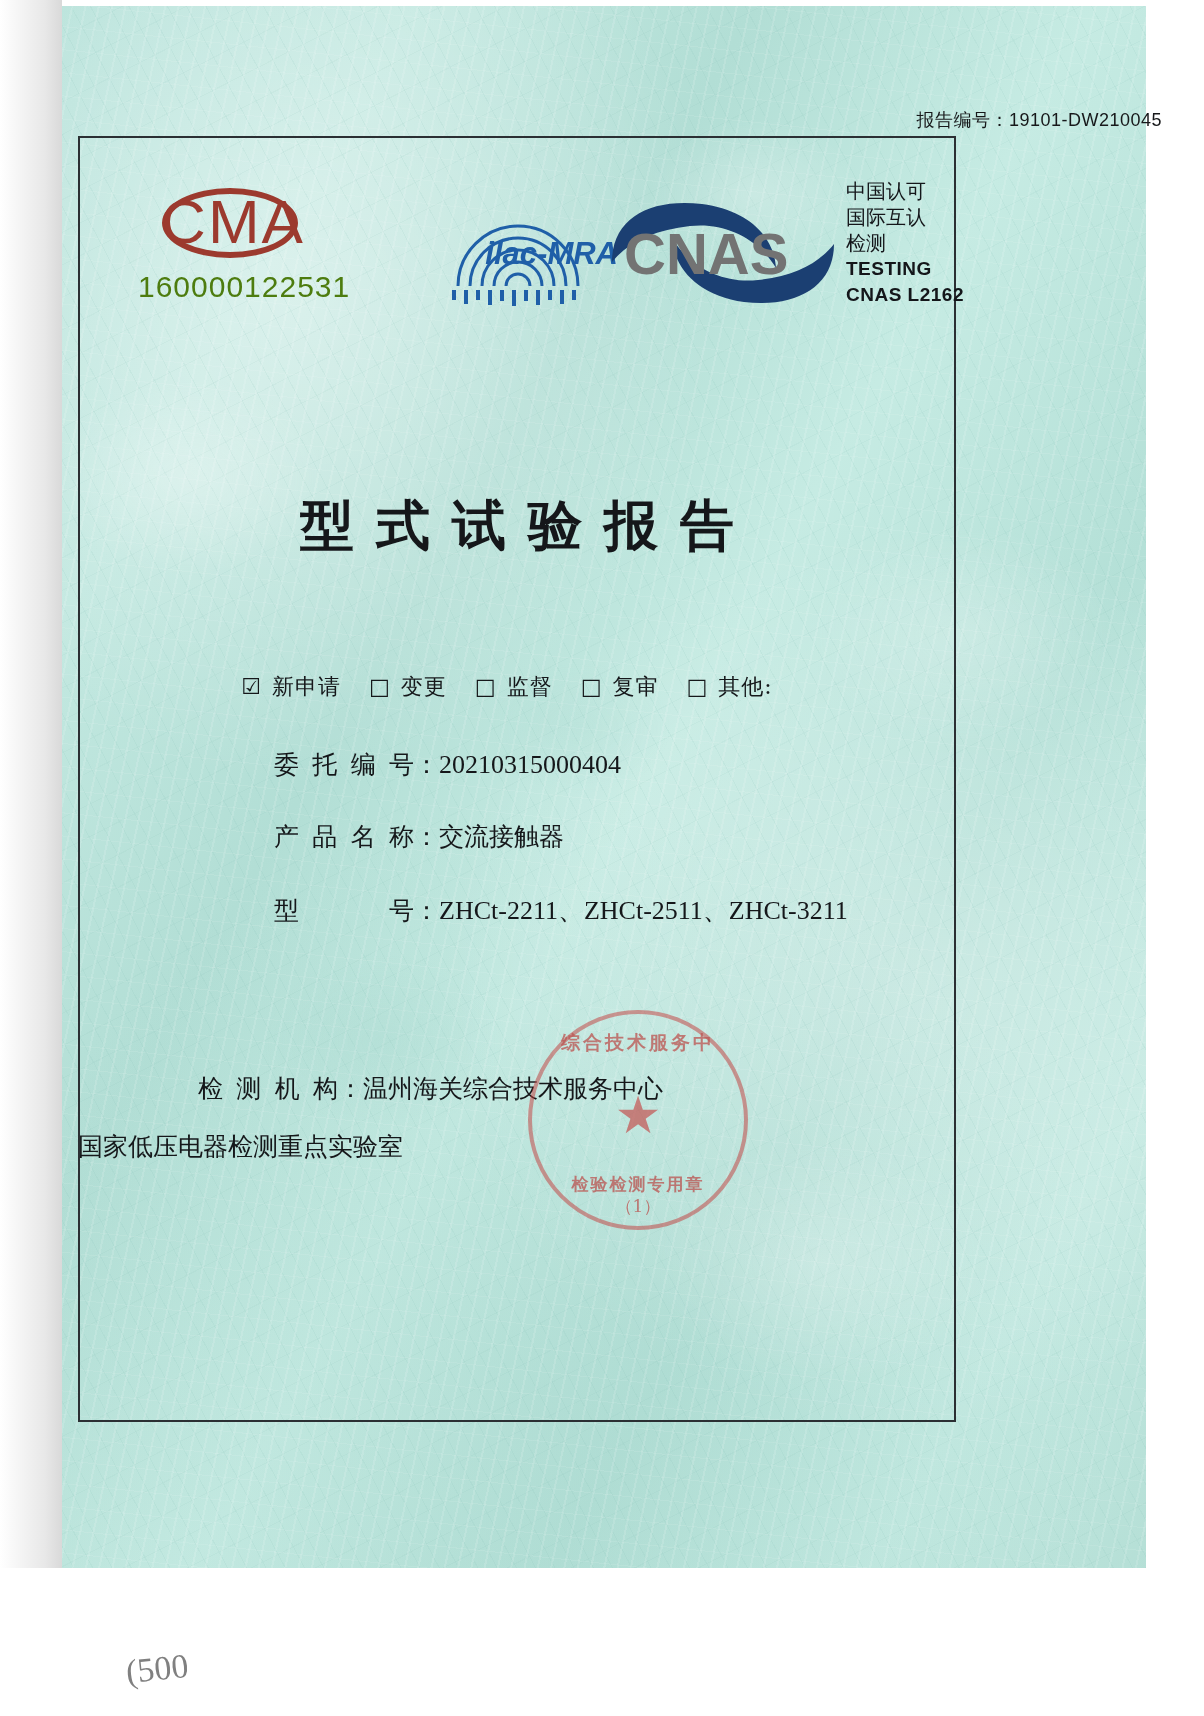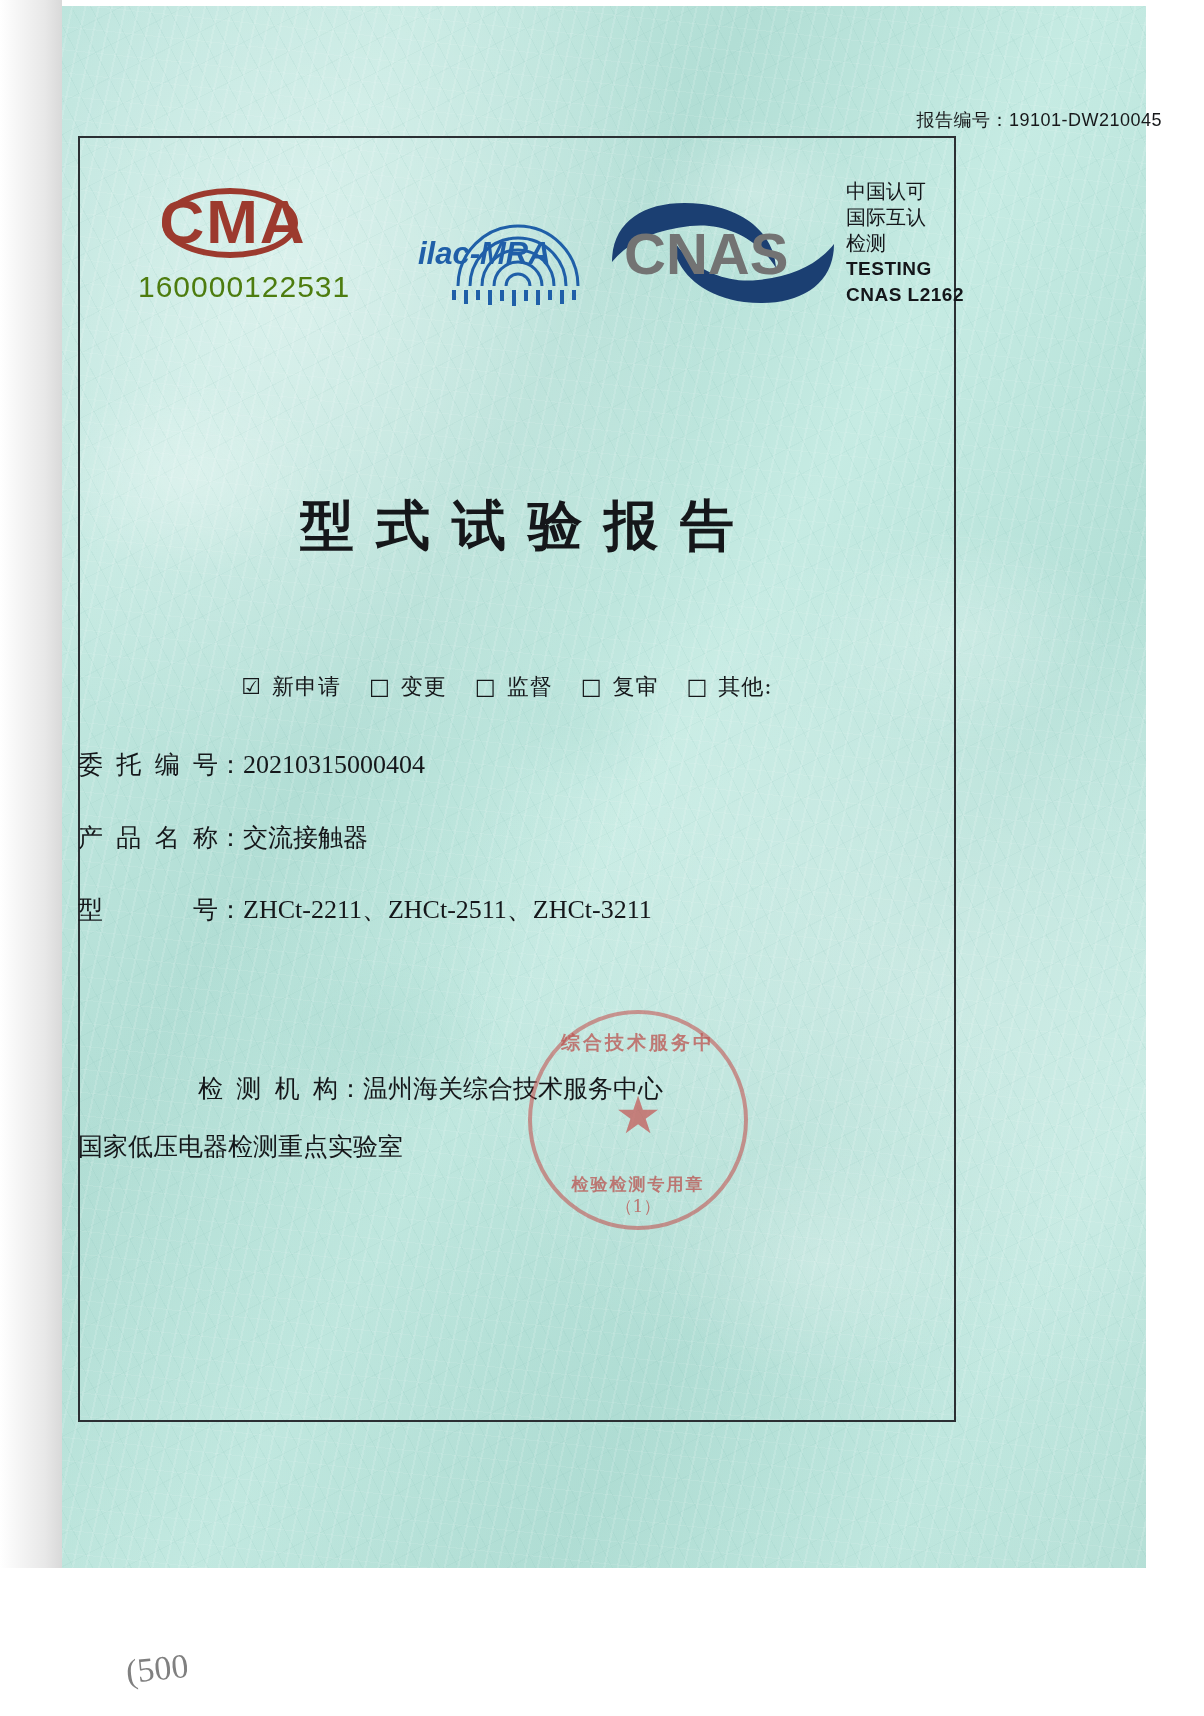--- a/index.html
+++ b/index.html
@@ -123,21 +123,21 @@
     border-radius: 50%/50%;
     box-sizing: border-box;
   }
   .cma .letters {
     position: absolute;
     left: 0px;
     top: 1px;
     width: 190px;
     text-align: center;
     font-family: "Liberation Sans", sans-serif;
-    font-weight: bold;
+    font-weight: normal;
     font-size: 62px;
     line-height: 70px;
     color: #9c3a2e;
     letter-spacing: 2px;
   }
   .cma .num {
     margin-top: 8px;
     font-family: "Liberation Sans", sans-serif;
     font-size: 30px;
     color: #4d7c0f;
@@ -151,21 +151,21 @@
     position: absolute;
     left: 340px;
     top: 20px;
     width: 200px;
     height: 130px;
   }
   .ilac .txt {
     position: absolute;
     left: 0; top: 46px;
     width: 200px;
-    text-align: left;
+    text-align: right;
     font-family: "Liberation Sans", sans-serif;
     font-weight: bold;
     font-style: italic;
     font-size: 31px;
     color: #1f5fa8;
     letter-spacing: 0px;
   }
 
   
   .cnas {
@@ -229,41 +229,42 @@
     left: 78px;
     top: 748px;
     width: 878px;
     font-family: "DejaVu Serif", serif;
     color: #15171a;
   }
   .field {
     position: relative;
     margin-bottom: 38px;
     font-size: 25px;
+    padding-left: 196px;
     line-height: 34px;
   }
   .field-inner { display: flex; align-items: baseline; }
   .lblbox {
     width: 140px;
     display: inline-block;
     white-space: nowrap;
   }
   .lbl-spread {
     display: inline-block;
     width: 140px;
     text-align: justify;
     text-align-last: justify;
   }
   .valbox {
     font-family: "Liberation Serif", serif;
     font-size: 26px;
     white-space: nowrap;
   }
   .val-cn {
-    font-family: Liberation Sans, sans-serif;
+    font-family: Liberation Mono, monospace;
     font-size: 25px;
   }
 
   .org {
     position: absolute;
     left: 78px;
     top: 1060px;
     width: 878px;
     font-family: "DejaVu Serif", serif;
     color: #15171a;

